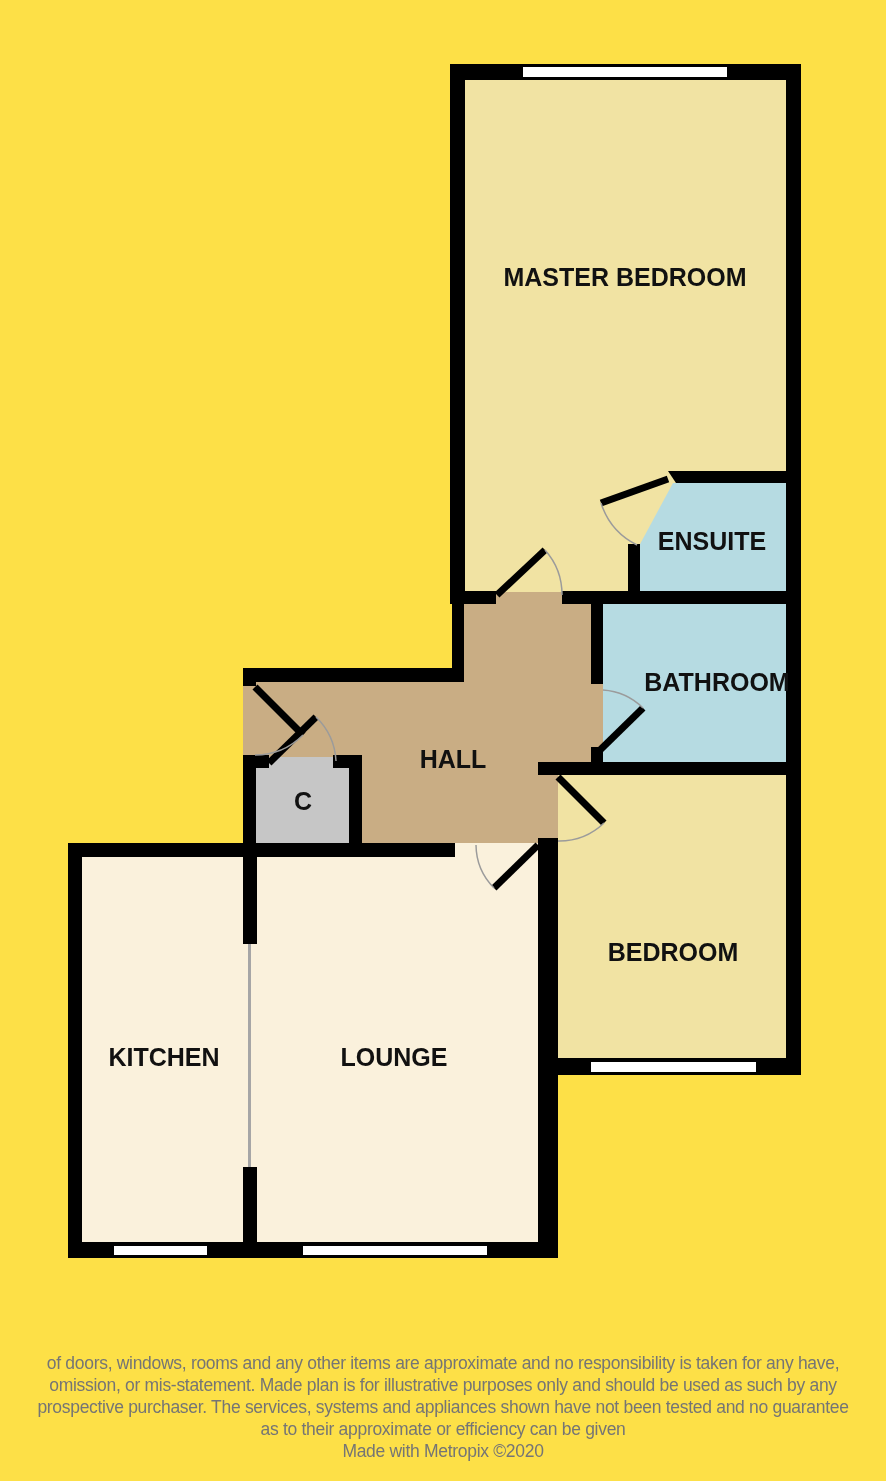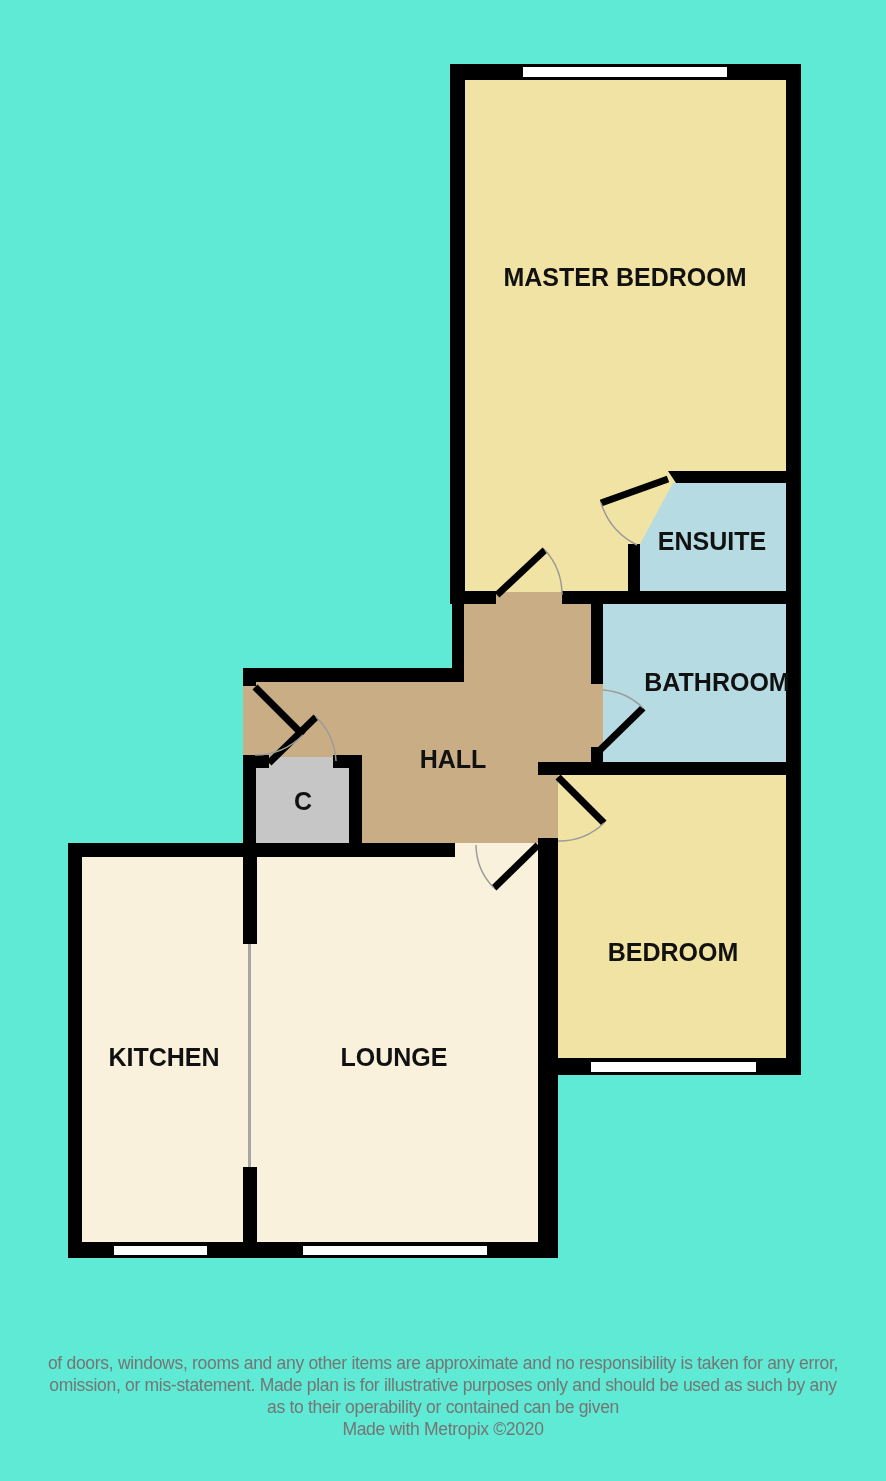--- a/index.html
+++ b/index.html
@@ -1,16 +1,16 @@
 <!DOCTYPE html>
 <html><head>
 <meta charset="utf-8">
 <style>
   html,body{margin:0;padding:0;background:#fff;}
-  .page{position:relative;width:886px;height:1481px;background:#5eead4;overflow:hidden;
+  .page{position:relative;width:886px;height:1481px;background:#fde047;overflow:hidden;
         font-family:"Liberation Sans",sans-serif;}
   svg{display:block;}
   .window{fill:#ffffff;stroke:#000000;stroke-width:2;}
   .doors line{stroke-width:7;stroke-linecap:butt;}
   .arcs path{fill:none;stroke-width:1.5;}
   .room-label{font-family:"Liberation Sans",sans-serif;font-weight:bold;font-size:25px;}
   .room-label text{text-anchor:middle;dominant-baseline:central;}
   .disclaimer{position:absolute;top:1352px;left:0;width:886px;text-align:center;
               color:#757575;font-size:17.5px;line-height:22px;letter-spacing:-0.3px;
               white-space:nowrap;}
@@ -97,18 +97,19 @@
       <text x="717" y="682">BATHROOM</text>
       <text x="453" y="759">HALL</text>
       <text x="303" y="801">C</text>
       <text x="673" y="952">BEDROOM</text>
       <text x="164" y="1057">KITCHEN</text>
       <text x="394" y="1057">LOUNGE</text>
     </g>
   </svg>
 
   <div class="disclaimer">
-    <div>of doors, windows, rooms and any other items are approximate and no responsibility is taken for any error,</div>
+    <div>of doors, windows, rooms and any other items are approximate and no responsibility is taken for any have,</div>
     <div>omission, or mis-statement. Made plan is for illustrative purposes only and should be used as such by any</div>
-    <div>as to their operability or contained can be given</div>
+    <div>prospective purchaser. The services, systems and appliances shown have not been tested and no guarantee</div>
+    <div>as to their approximate or efficiency can be given</div>
     <div>Made with Metropix ©2020</div>
   </div>
 </div>
 
 </body></html>

